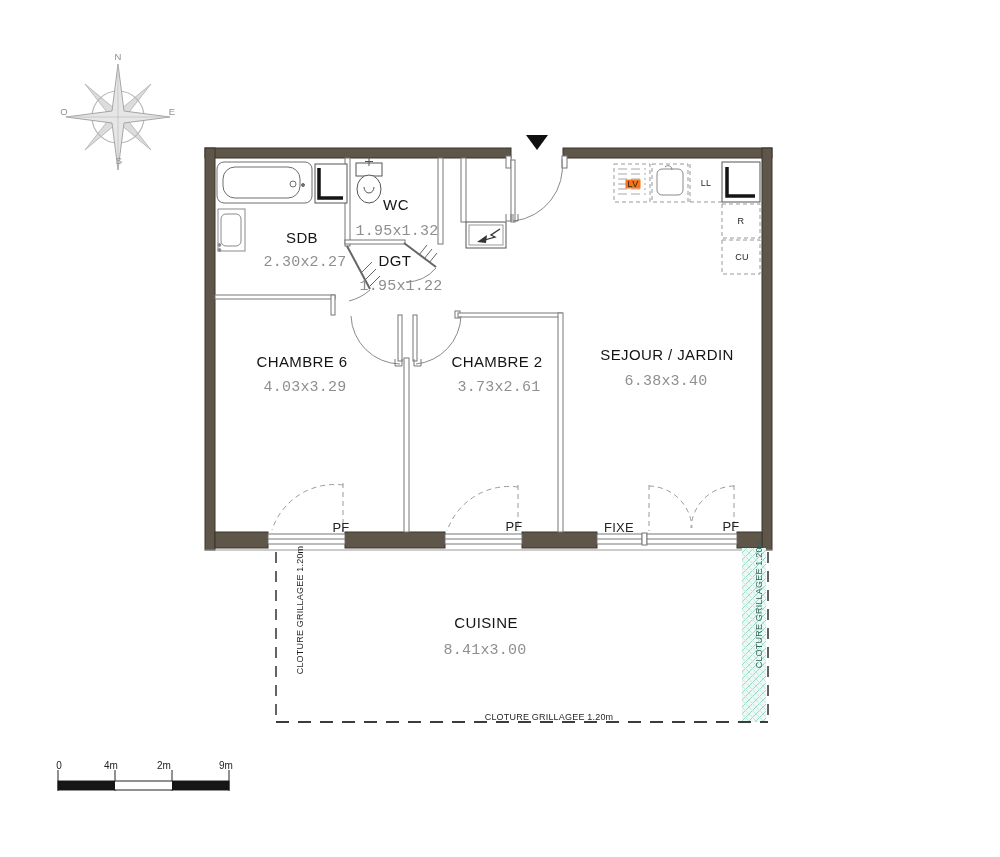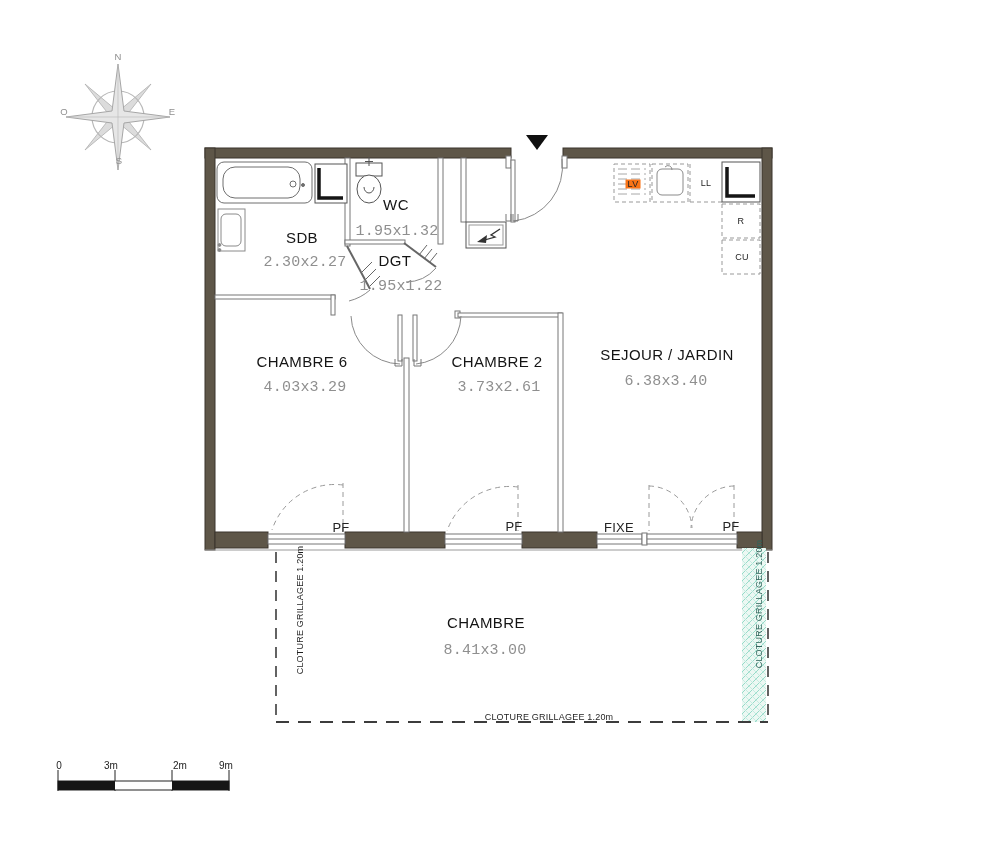--- a/index.html
+++ b/index.html
@@ -190,35 +190,35 @@
   <div class="lbl room" style="left:396px;top:204px">WC</div>
   <div class="lbl dims" style="left:397px;top:231px">1.95x1.32</div>
   <div class="lbl room" style="left:395px;top:260px">DGT</div>
   <div class="lbl dims" style="left:401px;top:286px">1.95x1.22</div>
   <div class="lbl room" style="left:302px;top:361px">CHAMBRE 6</div>
   <div class="lbl dims" style="left:305px;top:387px">4.03x3.29</div>
   <div class="lbl room" style="left:497px;top:361px">CHAMBRE 2</div>
   <div class="lbl dims" style="left:499px;top:387px">3.73x2.61</div>
   <div class="lbl room" style="left:667px;top:354px">SEJOUR / JARDIN</div>
   <div class="lbl dims" style="left:666px;top:381px">6.38x3.40</div>
-  <div class="lbl room" style="left:486px;top:622px">CHAMBRE</div>
+  <div class="lbl room" style="left:486px;top:622px">CUISINE</div>
   <div class="lbl dims" style="left:485px;top:650px">8.41x3.00</div>
 
   <div class="lbl appl bg" style="left:633px;top:184px">LV</div>
   <div class="lbl appl" style="left:706px;top:183px">LL</div>
   <div class="lbl appl" style="left:741px;top:221px">R</div>
   <div class="lbl appl" style="left:742px;top:257px">CU</div>
 
   <div class="lbl small" style="left:341px;top:527px">PF</div>
   <div class="lbl small" style="left:514px;top:526px">PF</div>
   <div class="lbl small" style="left:619px;top:527px">FIXE</div>
   <div class="lbl small" style="left:731px;top:526px">PF</div>
 
   <div class="lbl fence vert" style="left:300px;top:610px">CLOTURE GRILLAGEE 1.20m</div>
   <div class="lbl fence vert teal" style="left:759px;top:604px">CLOTURE GRILLAGEE 1.20m</div>
   <div class="lbl fence" style="left:549px;top:717px">CLOTURE GRILLAGEE 1.20m</div>
 
   <div class="lbl scaleL" style="left:59px;top:766px">0</div>
-  <div class="lbl scaleL" style="left:111px;top:766px">3m</div>
-  <div class="lbl scaleL" style="left:180px;top:766px">2m</div>
+  <div class="lbl scaleL" style="left:111px;top:766px">4m</div>
+  <div class="lbl scaleL" style="left:164px;top:766px">2m</div>
   <div class="lbl scaleL" style="left:226px;top:766px">9m</div>
 
 </div>
 
 </body></html>

